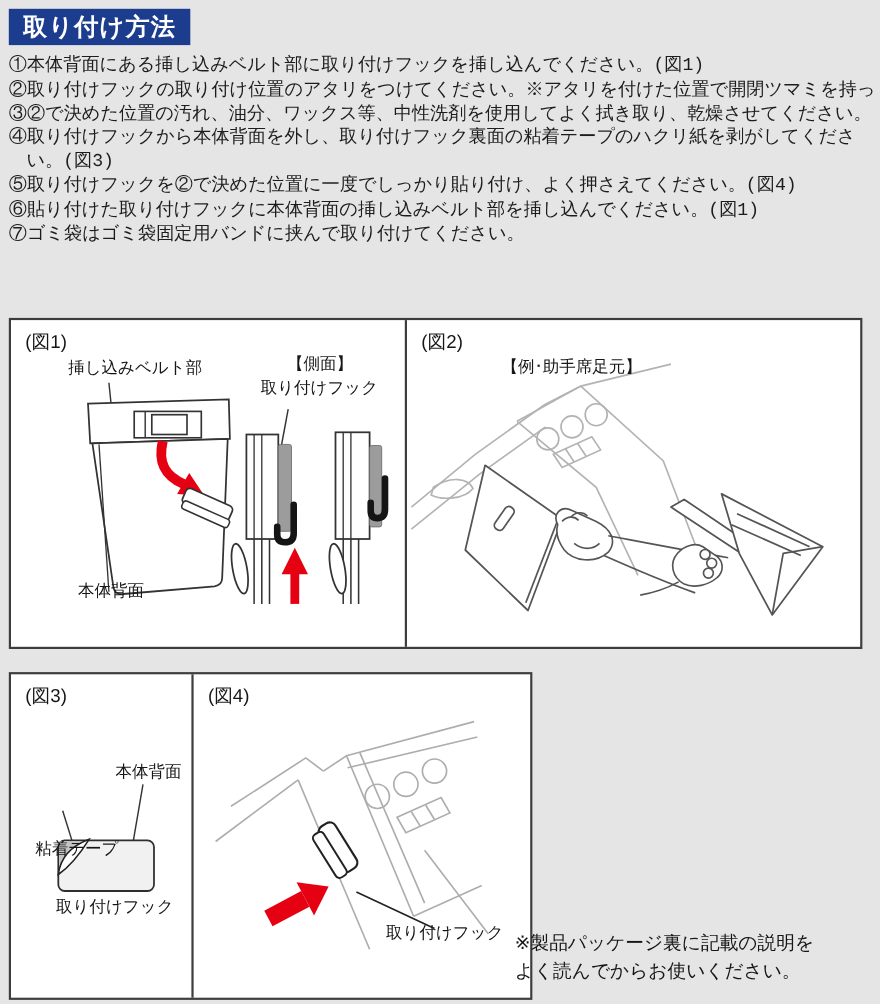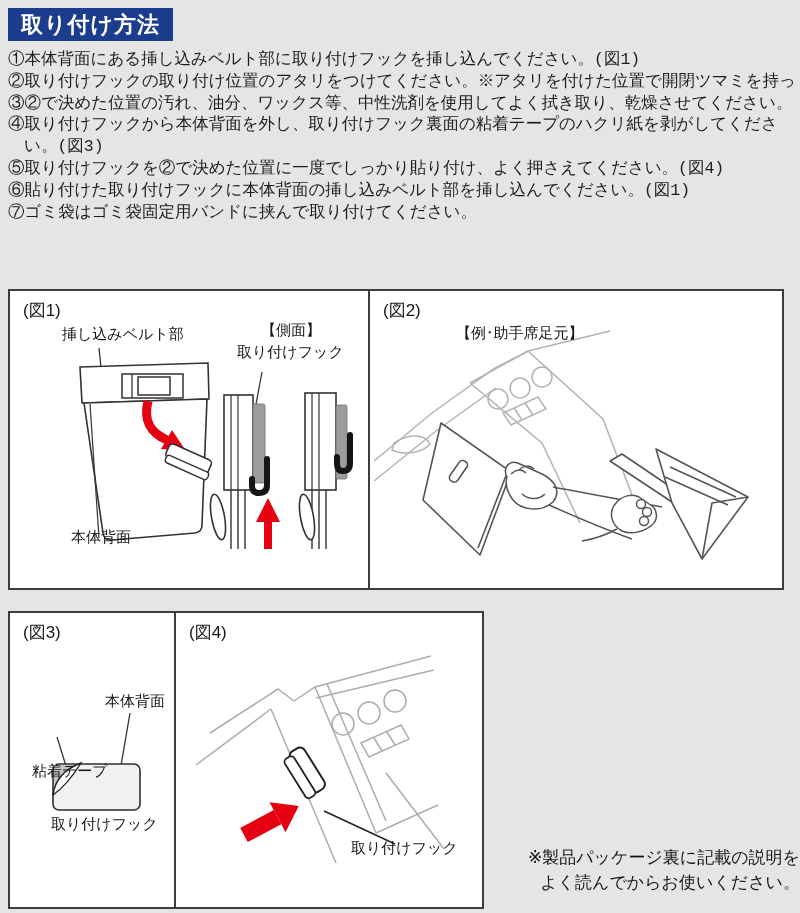--- a/index.html
+++ b/index.html
@@ -24,21 +24,21 @@
   .figcell{position:relative;height:100%;box-sizing:border-box;}
   .figcell.divided{border-right:2px solid #3d3d3d;padding-left:10px;}
   #cell-fig1{width:360px;}
   #cell-fig2{flex:1;}
   #cell-fig3{width:166px;}
   #cell-fig4{flex:1;}
   .fig-label{position:absolute;left:13px;top:8px;font-size:17px;color:#161616;}
   .ann{position:absolute;font-size:15px;color:#161616;white-space:nowrap;}
   .fig-svg{position:absolute;left:0;top:0;}
   
-  .footnote{position:absolute;left:468px;top:845px;width:332px;text-align:right;
+  .footnote{position:absolute;left:468px;top:845px;width:332px;text-align:left;
     font-size:17px;line-height:25px;color:#161616;}
 </style>
 </head>
 <body>
 
 <div id="canvas">
 
   <div class="title-box">取り付け方法</div>
 
   <div class="instructions">

